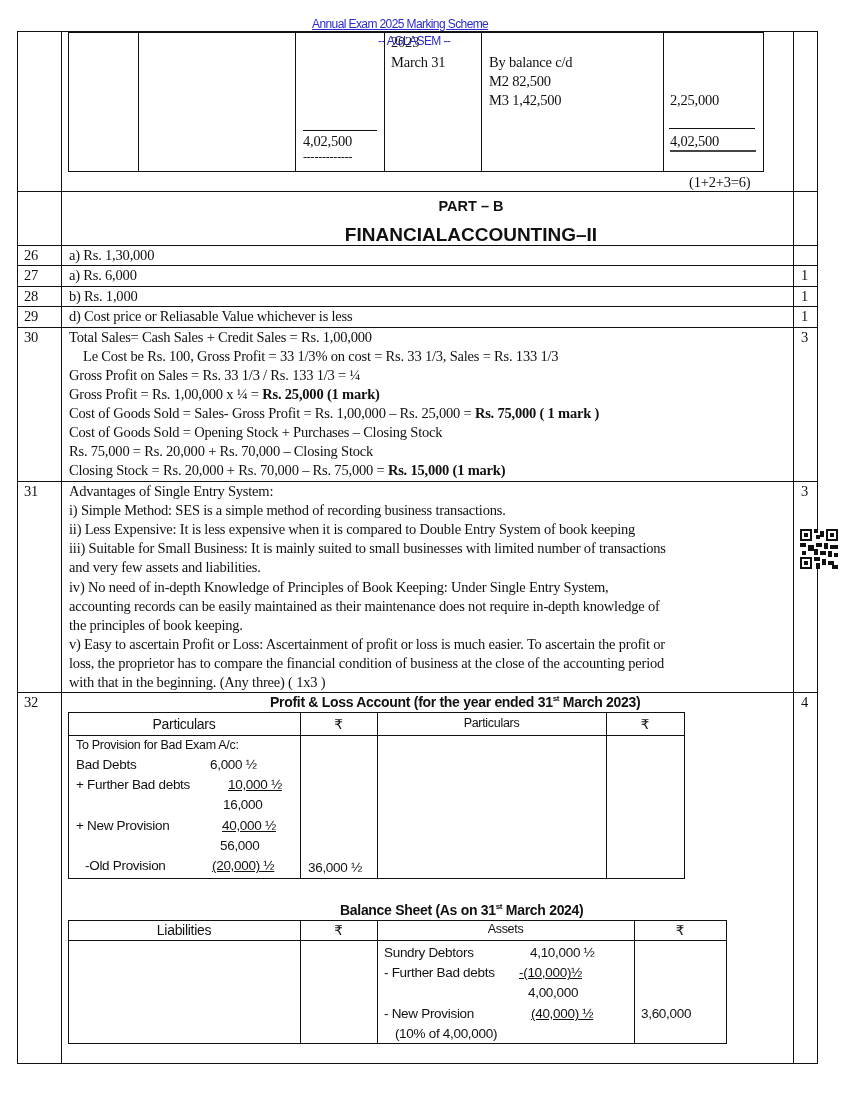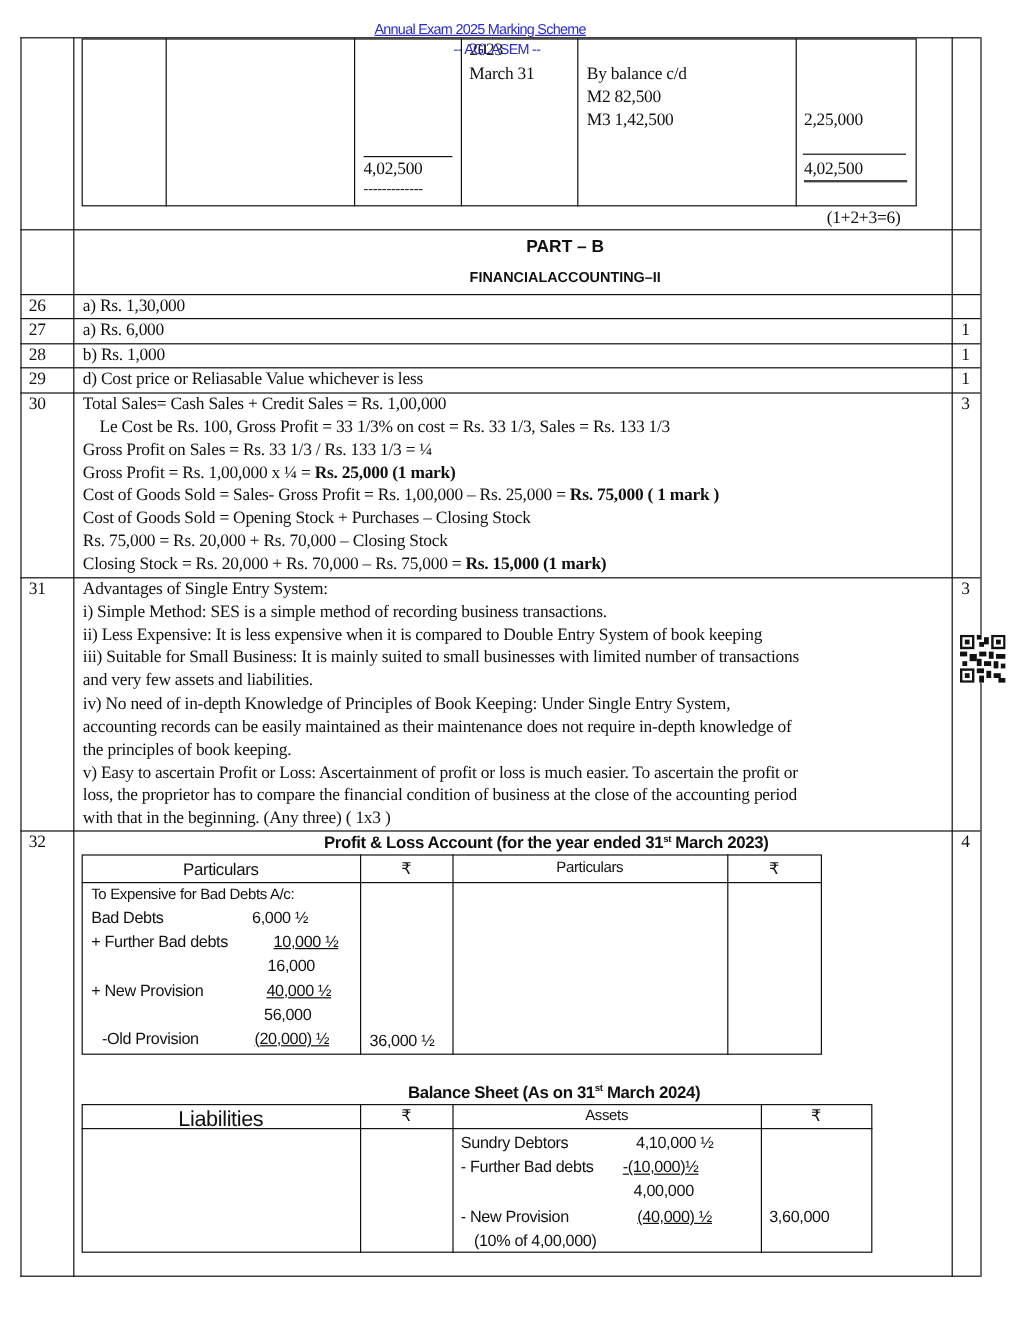--- a/index.html
+++ b/index.html
@@ -64,21 +64,21 @@
 
 <div class="hline" style="left:303px; top:130px; width:74px;"></div>
 <div class="line serif" style="left:303px; top:133px;">4,02,500</div>
 <div class="line serif" style="left:303px; top:150px; font-size:12px;">-------------</div>
 
 <div class="hline" style="left:669px; top:128px; width:86px;"></div>
 <div class="line serif" style="left:670px; top:133px; width:86px; border-bottom:2.5px solid #444; line-height:17px;">4,02,500</div>
 <div class="line serif" style="left:689px; top:174px;">(1+2+3=6)</div>
 
 <div class="line sans bold" style="left:61px; width:732px; text-align:center; top:198px; font-size:14.5px;">PART – B</div>
-<div class="line sans bold" style="left:61px; width:732px; text-align:center; top:224px; font-size:12px;">FINANCIALACCOUNTING–II</div>
+<div class="line sans bold" style="left:61px; width:732px; text-align:center; top:224px; font-size:19px;">FINANCIALACCOUNTING–II</div>
 
 <div class="line serif" style="left:24px; top:247px;">26</div>
 <div class="line serif" style="left:69px; top:247px;">a) Rs. 1,30,000</div>
 <div class="line serif" style="left:801px; top:247px;"></div>
 
 <div class="line serif" style="left:24px; top:267px;">27</div>
 <div class="line serif" style="left:69px; top:267px;">a) Rs. 6,000</div>
 <div class="line serif" style="left:801px; top:267px;">1</div>
 
 <div class="line serif" style="left:24px; top:288px;">28</div>
@@ -156,21 +156,21 @@
 <div class="hline" style="left:68px; top:735px; width:617px;"></div>
 <div class="vline" style="left:300px; top:712px; height:167px;"></div>
 <div class="vline" style="left:377px; top:712px; height:167px;"></div>
 <div class="vline" style="left:606px; top:712px; height:167px;"></div>
 
 <div class="line cal" style="left:68px; width:232px; text-align:center; top:716px; font-size:14px;">Particulars</div>
 <div class="line cal" style="left:300px; width:77px; text-align:center; top:716px;">₹</div>
 <div class="line cal" style="left:377px; width:229px; text-align:center; top:716px; font-size:12.5px;">Particulars</div>
 <div class="line cal" style="left:606px; width:78px; text-align:center; top:716px;">₹</div>
 
-<div class="line cal" style="left:76px; top:738px; font-size:12.5px;">To Expensive for Bad Debts A/c:</div>
+<div class="line cal" style="left:76px; top:738px; font-size:12.5px;">To Provision for Bad Exam A/c:</div>
 
 <div class="line cal" style="left:76px; top:757px;">Bad Debts</div>
 <div class="line cal" style="left:210px; top:757px;">6,000  ½</div>
 
 <div class="line cal" style="left:76px; top:777px;">+ Further Bad debts</div>
 <div class="line cal ul" style="left:228px; top:777px;">10,000 ½</div>
 
 <div class="line cal" style="left:223px; top:797px;">16,000</div>
 
 <div class="line cal" style="left:76px; top:818px;">+ New Provision</div>
@@ -184,21 +184,21 @@
 <div class="line cal" style="left:308px; top:860px;">36,000 ½</div>
 
 <div class="line sans bold" style="left:296px; top:902px; font-size:14px; letter-spacing:-0.3px;"><span>Balance Sheet (As on 31</span><sup style="font-size:8px;">st</sup><span> March 2024)</span></div>
 
 <div class="box" style="left:68px; top:920px; width:659px; height:124px;"></div>
 <div class="hline" style="left:68px; top:940px; width:659px;"></div>
 <div class="vline" style="left:300px; top:920px; height:124px;"></div>
 <div class="vline" style="left:377px; top:920px; height:124px;"></div>
 <div class="vline" style="left:634px; top:920px; height:124px;"></div>
 
-<div class="line cal" style="left:68px; width:232px; text-align:center; top:922px; font-size:18px;">Liabilities</div>
+<div class="line cal" style="left:68px; width:232px; text-align:center; top:922px; font-size:14px;">Liabilities</div>
 <div class="line cal" style="left:300px; width:77px; text-align:center; top:922px;">₹</div>
 <div class="line cal" style="left:377px; width:257px; text-align:center; top:922px; font-size:12.5px;">Assets</div>
 <div class="line cal" style="left:634px; width:92px; text-align:center; top:922px;">₹</div>
 
 <div class="line cal" style="left:384px; top:945px;">Sundry Debtors</div>
 <div class="line cal" style="left:530px; top:945px;">4,10,000 ½</div>
 
 <div class="line cal" style="left:384px; top:965px;">- Further Bad debts</div>
 <div class="line cal ul" style="left:519px; top:965px;">-(10,000)½</div>
 

